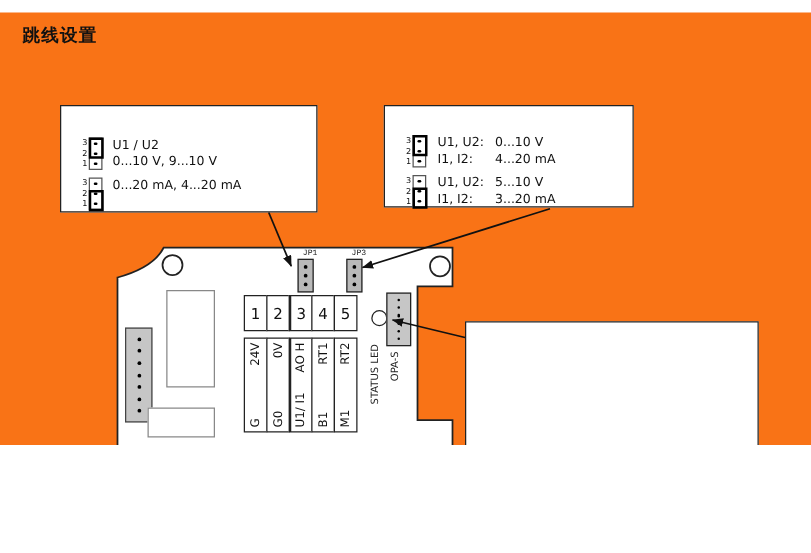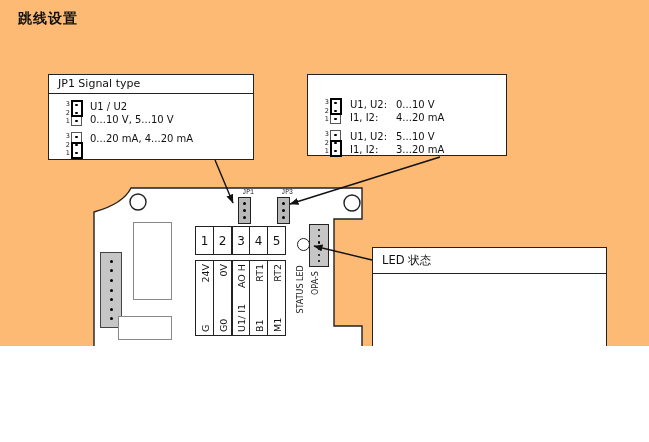--- a/index.html
+++ b/index.html
@@ -1,19 +1,20 @@
 <!DOCTYPE html>
 <html><head>
 <meta charset="utf-8">
 <style>
   html,body { margin:0; padding:0; background:#fff; }
   #canvas {
-    position:relative; width:649px; height:346px; background:#fdba74;
+    position:relative; width:649px; height:346px; background:#f97316;
     font-family:"DejaVu Sans","Liberation Sans",sans-serif; color:#111;
     overflow:hidden;
+    margin-top:10px;
   }
   .abs { position:absolute; }
 
   .page-title { left:18px; top:10px; font-size:14px; font-weight:bold; letter-spacing:1px; }
 
   
   .callout { position:absolute; border:1.5px solid #222; background:#fff; box-sizing:border-box; }
   .callout .hd { height:18px; line-height:18px; padding-left:9px; font-size:11px; border-bottom:1.5px solid #222; white-space:nowrap; }
 
   #jp1-box { left:48px; top:74px; width:206px; height:86px; }
@@ -82,36 +83,35 @@
     <path d="M 131 188 H 362 V 219 H 334 V 326 H 362 V 380 Q 358 389 350 392 H 340 V 403 H 158 V 392 H 133 Q 124 376 94 369 V 212 Q 123 204 131 188 Z" fill="#ffffff" stroke="#222" stroke-width="1.4"></path>
     <circle cx="138" cy="202" r="8" fill="#fff" stroke="#222" stroke-width="1.4"></circle>
     <circle cx="352" cy="203" r="8" fill="#fff" stroke="#222" stroke-width="1.4"></circle>
     <circle cx="138" cy="386" r="8" fill="#fff" stroke="#222" stroke-width="1.4"></circle>
     <circle cx="350" cy="377" r="8" fill="#fff" stroke="#222" stroke-width="1.4"></circle>
   </svg>
 
   <div class="abs page-title">跳线设置</div>
 
   <div class="callout" id="jp1-box">
-    <div class="hd">JP1 Signal type</div>
     <div class="jrow" style="left:14px; top:25px;">
       <div class="pinnums">
         <span>3</span>
         <span>2</span>
         <span>1</span>
       </div>
       <div class="jicon">
         <div class="jpin"></div>
         <div class="jpin"></div>
         <div class="jpin"></div>
         <div class="jcap top"></div>
       </div>
       <div class="jtext">
         <div>U1 / U2</div>
-        <div>0...10 V, 5...10 V</div>
+        <div>0...10 V, 9...10 V</div>
       </div>
     </div>
     <div class="jrow" style="left:14px; top:57px;">
       <div class="pinnums">
         <span>3</span>
         <span>2</span>
         <span>1</span>
       </div>
       <div class="jicon">
         <div class="jpin"></div>
@@ -168,21 +168,20 @@
         </div>
         <div class="j3line">
           <span>I1, I2:</span>
           <span>3...20 mA</span>
         </div>
       </div>
     </div>
   </div>
 
   <div class="callout" id="led-box">
-    <div class="hd">LED 状态</div>
   </div>
 
   <div class="abs jp-label" id="jp1-lbl">JP1</div>
   <div class="abs jp-label" id="jp3-lbl">JP3</div>
 
   <div class="bjumper" id="jp1-j">
     <i class="dot"></i>
     <i class="dot"></i>
     <i class="dot"></i>
   </div>

